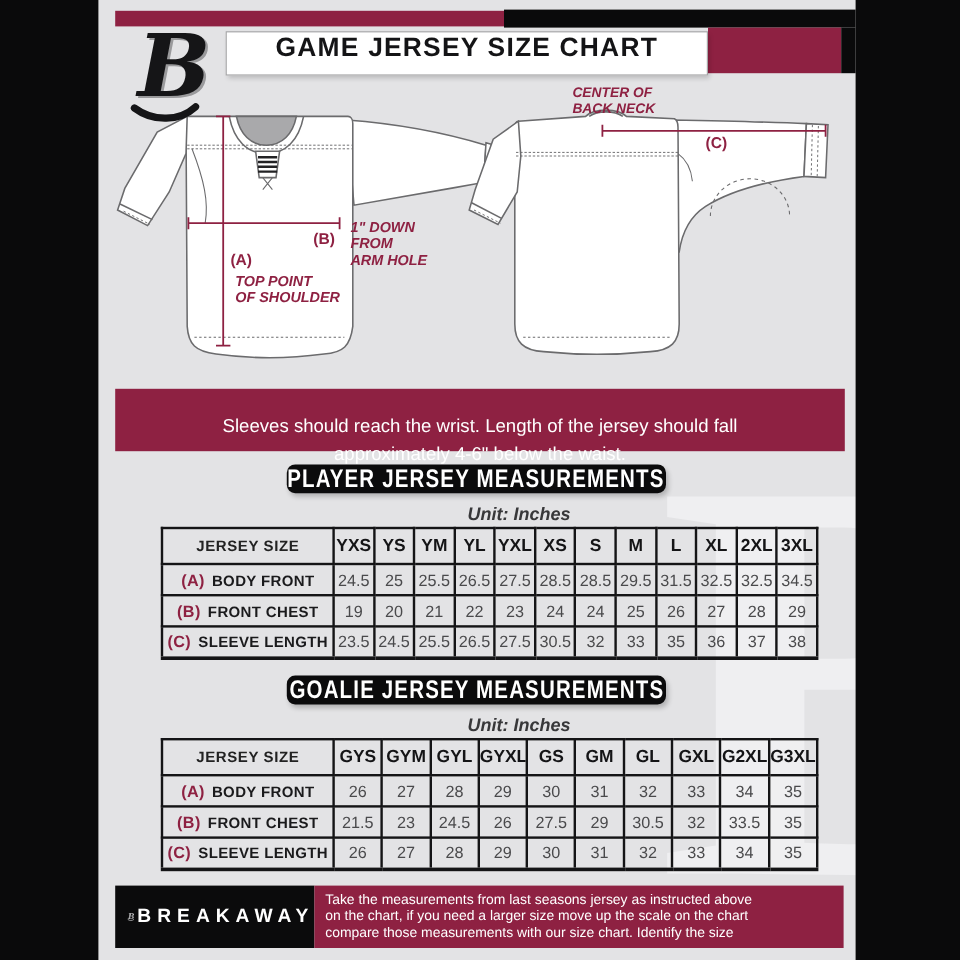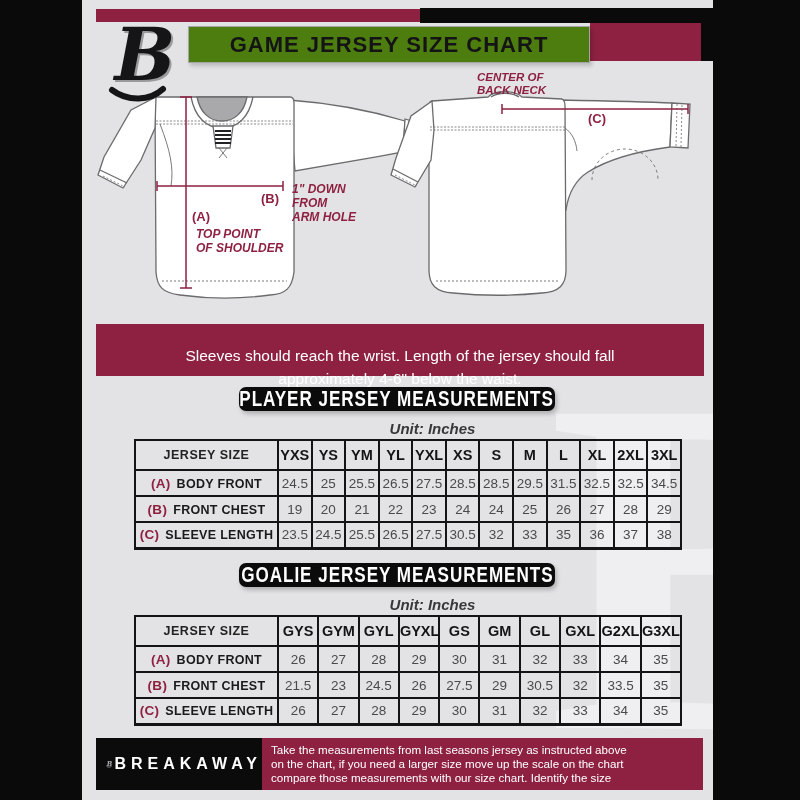--- a/index.html
+++ b/index.html
@@ -14,22 +14,22 @@
 
   
   #watermark{left:548px;top:326px;font-size:480px;line-height:1;font-weight:bold;
              color:#EFEFF1;z-index:1;font-family:"Liberation Serif",serif;}
 
   
   .topbar-maroon{left:96px;top:9px;width:324px;height:13px;background:#8E2142;z-index:3;}
   .topbar-black{left:420px;top:8px;width:293px;height:15px;background:#0A0A0B;z-index:3;}
   .title-accent{left:590px;top:23px;width:111px;height:38px;background:#8E2142;z-index:3;}
   .title-accent-black{left:701px;top:23px;width:12px;height:38px;background:#0A0A0B;z-index:3;}
-  #title-box{left:188px;top:26px;width:400px;height:35px;background:#4d7c0f;
-             border:1px solid #A5A5A7;display:flex;align-items:center;justify-content:center;
+  #title-box{left:188px;top:26px;width:400px;height:35px;background:#ffffff;
+             border:1px solid #A5A5A7;display:flex;align-items:flex-start;justify-content:center;
              z-index:4;box-shadow:2px 3px 4px rgba(0,0,0,0.18);}
   #title-box .t{font-size:22px;font-weight:bold;letter-spacing:1px;color:#141416;}
   #logo-main{left:100px;top:18px;width:84px;height:86px;z-index:4;}
 
   
   #diagram{left:82px;top:58px;width:631px;height:262px;z-index:2;}
   #diagram text{font-family:"Liberation Sans",sans-serif;}
   .annot-bold{font-weight:bold;font-size:13px;}
   .annot-it{font-style:italic;font-weight:bold;font-size:12px;}
   .annot-it-sm{font-style:italic;font-weight:bold;font-size:11.5px;}

